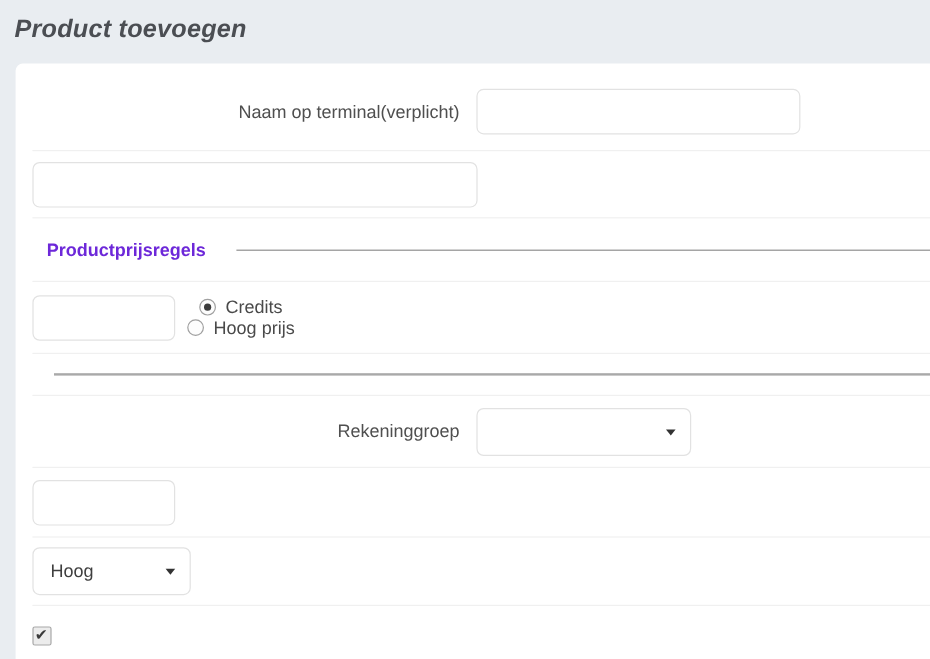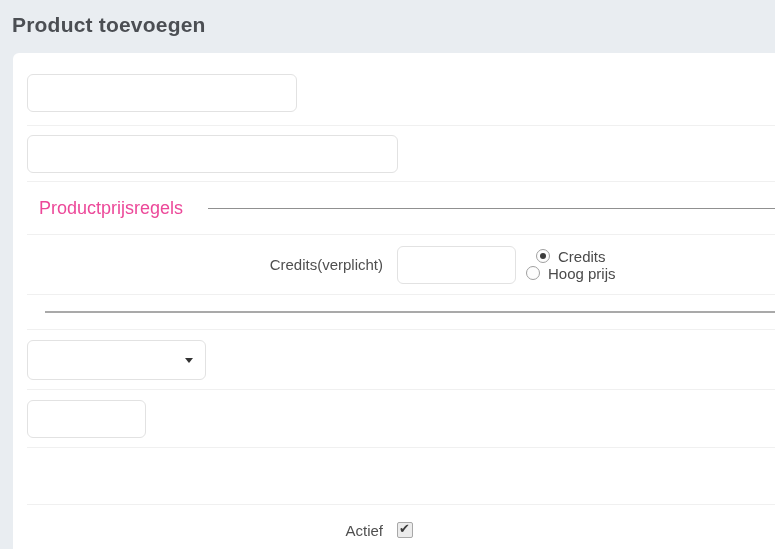--- a/index.html
+++ b/index.html
@@ -8,20 +8,21 @@
     overflow: hidden;
     background: #e9edf1;
     font-family: "Liberation Sans", sans-serif;
   }
   .page-title {
     color: #4b4e53;
     font-size: 21px;
     font-weight: bold;
     padding: 13px 12px 0 12px;
     letter-spacing: 0.2px;
+    font-style: italic;
   }
   .panel {
     position: absolute;
     left: 13px; top: 53px;
     width: 772px;            
     height: 520px;           
     background: #ffffff;
     border-radius: 6px 0 0 0;
     padding: 0 0 0 14px;
   }
@@ -56,23 +57,23 @@
     outline: none;
     font-size: 15px;
     color: #3f3f3f;
     padding: 0 10px;
   }
   .w-terminal   { width: 270px; }
   .w-web        { width: 371px; }
   .w-credits    { width: 119px; }
   .w-muntwaarde { width: 119px; }
   .section-label {
-    color: #ec4899;
-    font-size: 18px;
-    font-weight: normal;
+    color: #6d28d9;
+    font-size: 15px;
+    font-weight: bold;
     margin-left: 12px;
     white-space: nowrap;
   }
   .section-line {
     flex: 1;
     height: 1px;
     background: #909090;
     margin-left: 25px;
   }
   .hr-line {
@@ -150,63 +151,67 @@
   }
 </style>
 </head>
 <body>
 
 <div class="page-title">Product toevoegen</div>
 
 <div class="panel">
 
   <div class="form-row row-naam-terminal">
+    <div class="field-label">Naam op terminal(verplicht)</div>
     <input type="text" class="text-input w-terminal" value="" style="">
   </div>
 
   <div class="form-row row-naam-web">
     <input type="text" class="text-input w-web" value="" style="">
   </div>
 
   <div class="form-row row-section">
     <div class="section-label">Productprijsregels</div>
     <div class="section-line"></div>
   </div>
 
   <div class="form-row row-credits">
-    <div class="field-label">Credits(verplicht)</div>
     <input type="text" class="text-input w-credits" value="" style="">
     <div class="radio-group">
       <div class="radio-option">
         <span class="radio-circle checked" id="radio-credits"></span>
         <span class="radio-label">Credits</span>
       </div>
       <div class="radio-option">
         <span class="radio-circle" id="radio-open-prijs"></span>
         <span class="radio-label">Hoog prijs</span>
       </div>
     </div>
   </div>
 
   <div class="row-spacer">
     <div class="hr-line"></div>
   </div>
 
   <div class="form-row row-rekeninggroep">
+    <div class="field-label">Rekeninggroep</div>
     <div class="select-box w-rekeninggroep">
       <span></span>
       <span class="select-arrow"></span>
     </div>
   </div>
 
   <div class="form-row row-muntwaarde">
     <input type="text" class="text-input w-muntwaarde" value="" style="">
   </div>
 
   <div class="form-row row-btw">
+    <div class="select-box w-btw">
+      <span>Hoog</span>
+      <span class="select-arrow"></span>
+    </div>
   </div>
 
   <div class="form-row row-actief">
-    <div class="field-label">Actief</div>
     <span class="checkbox checked" id="actief-checkbox"></span>
   </div>
 
 </div>
 
 </body></html>

